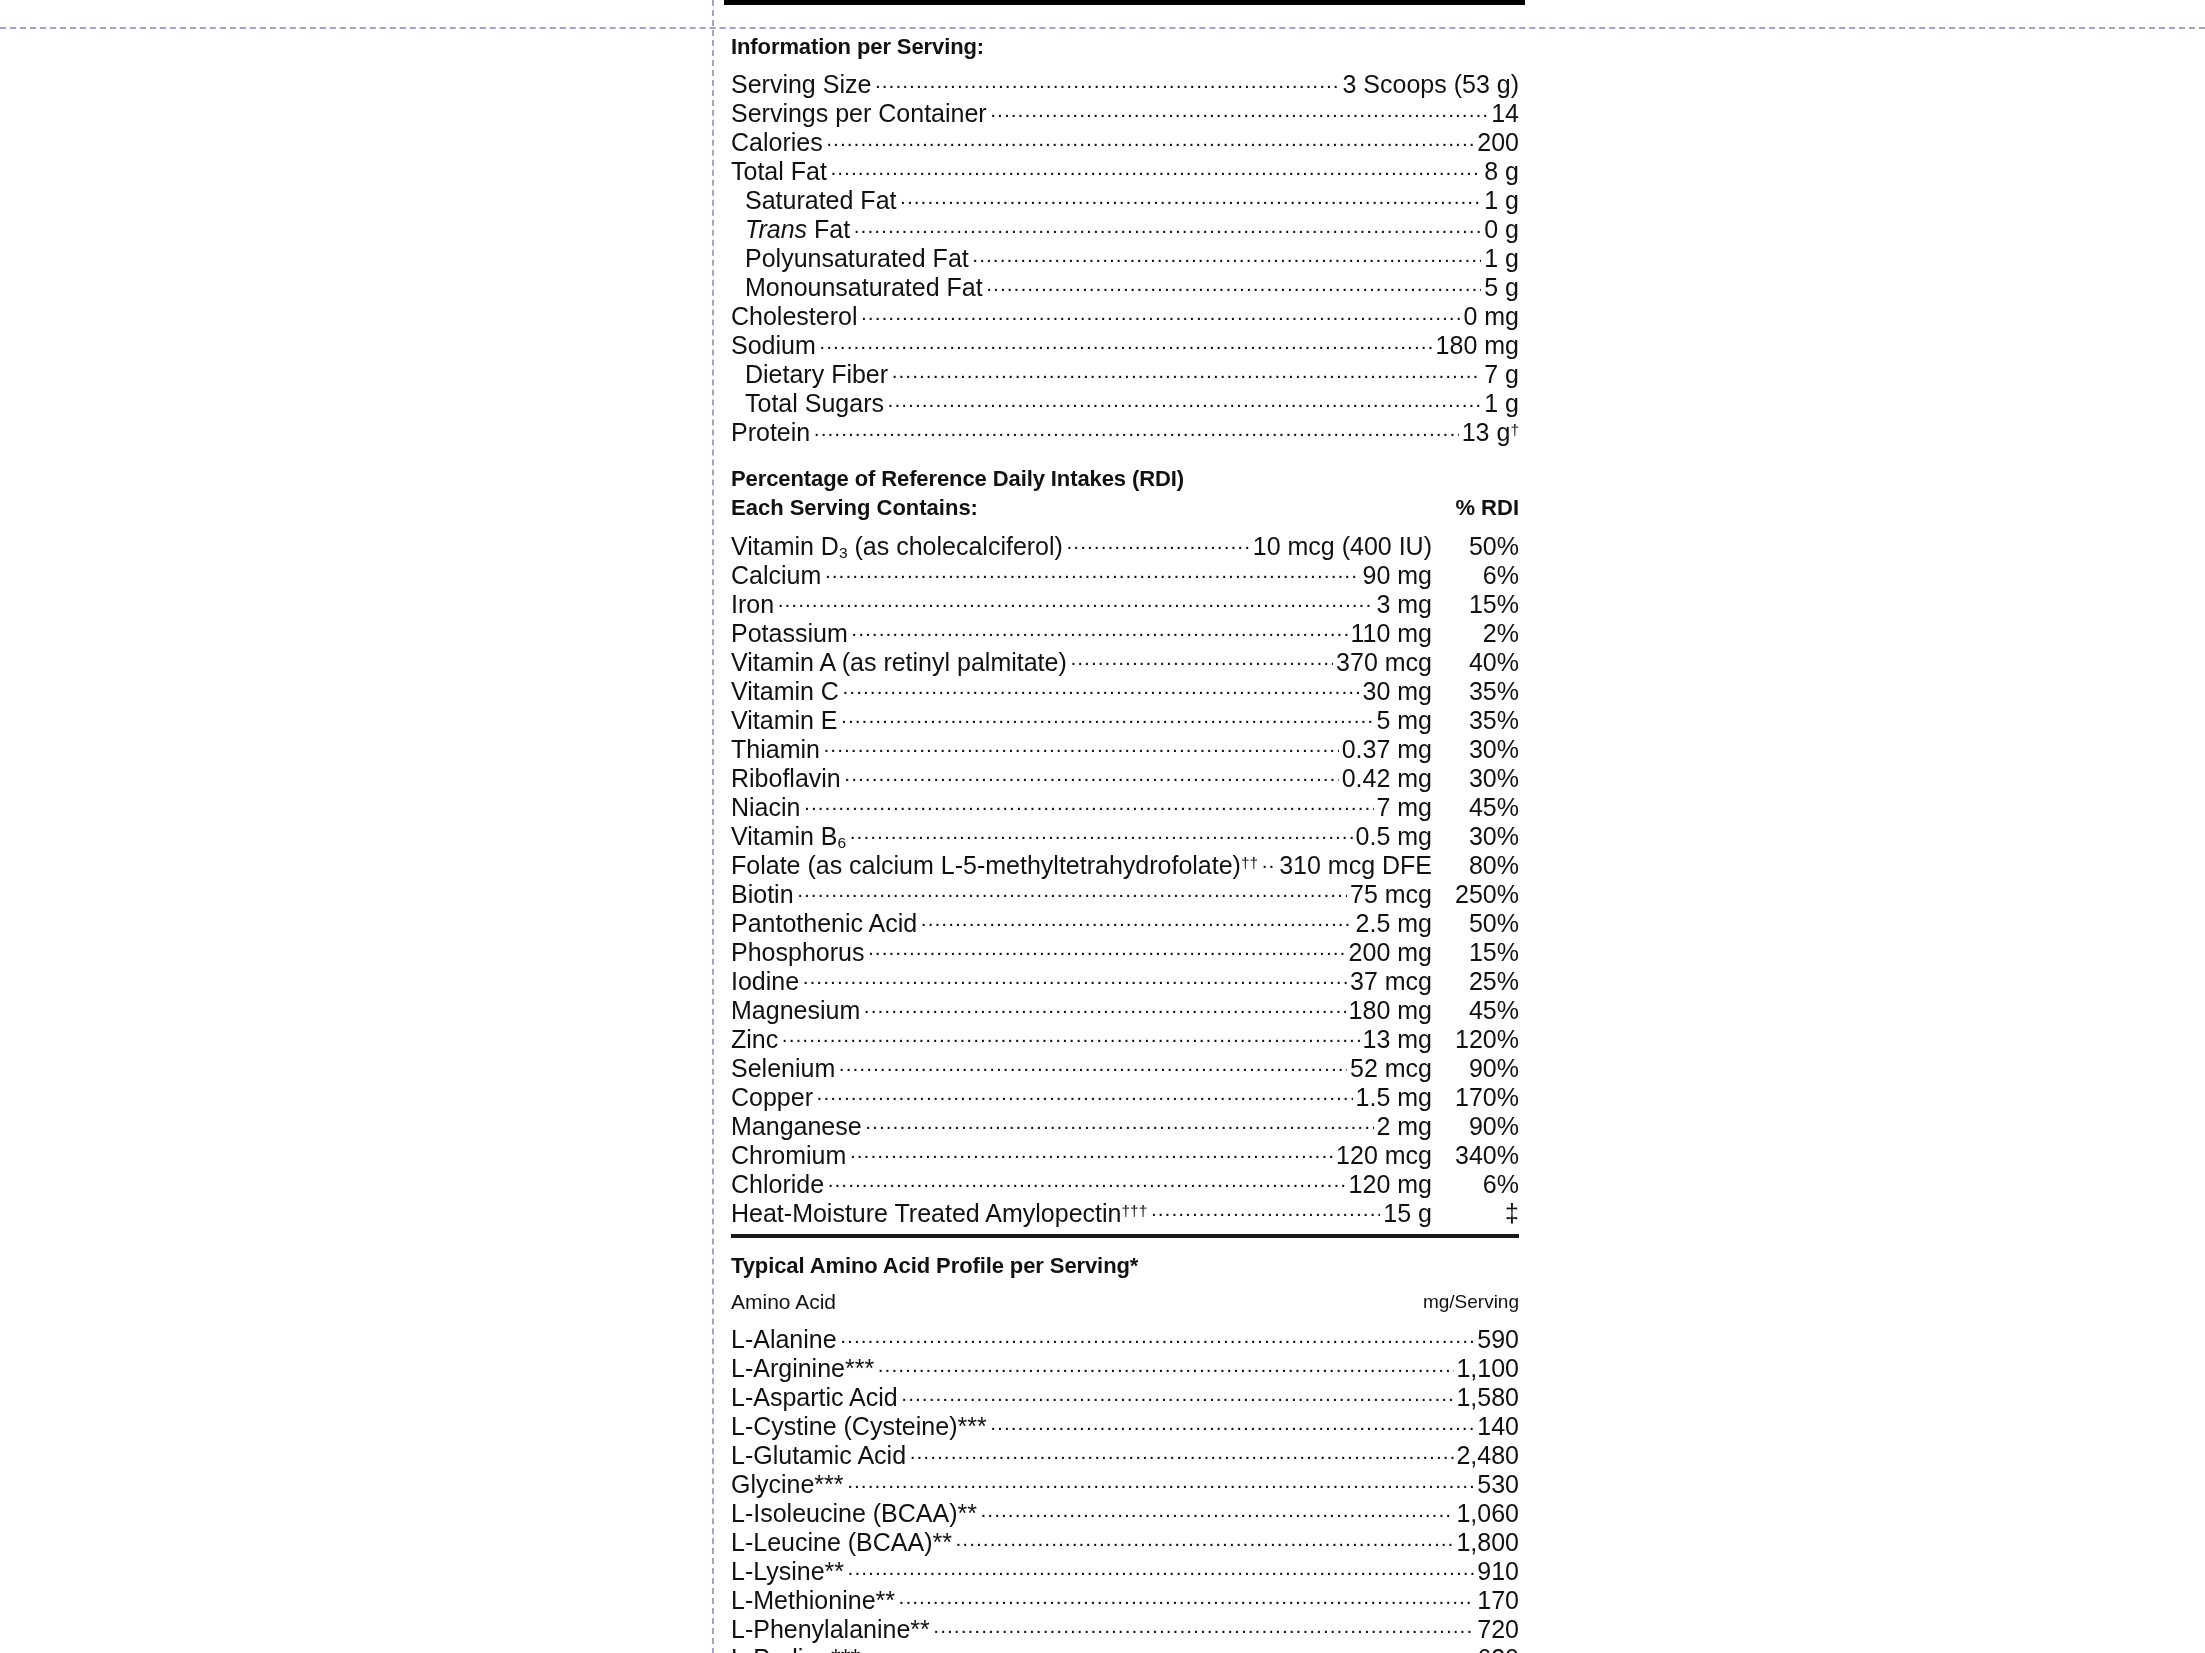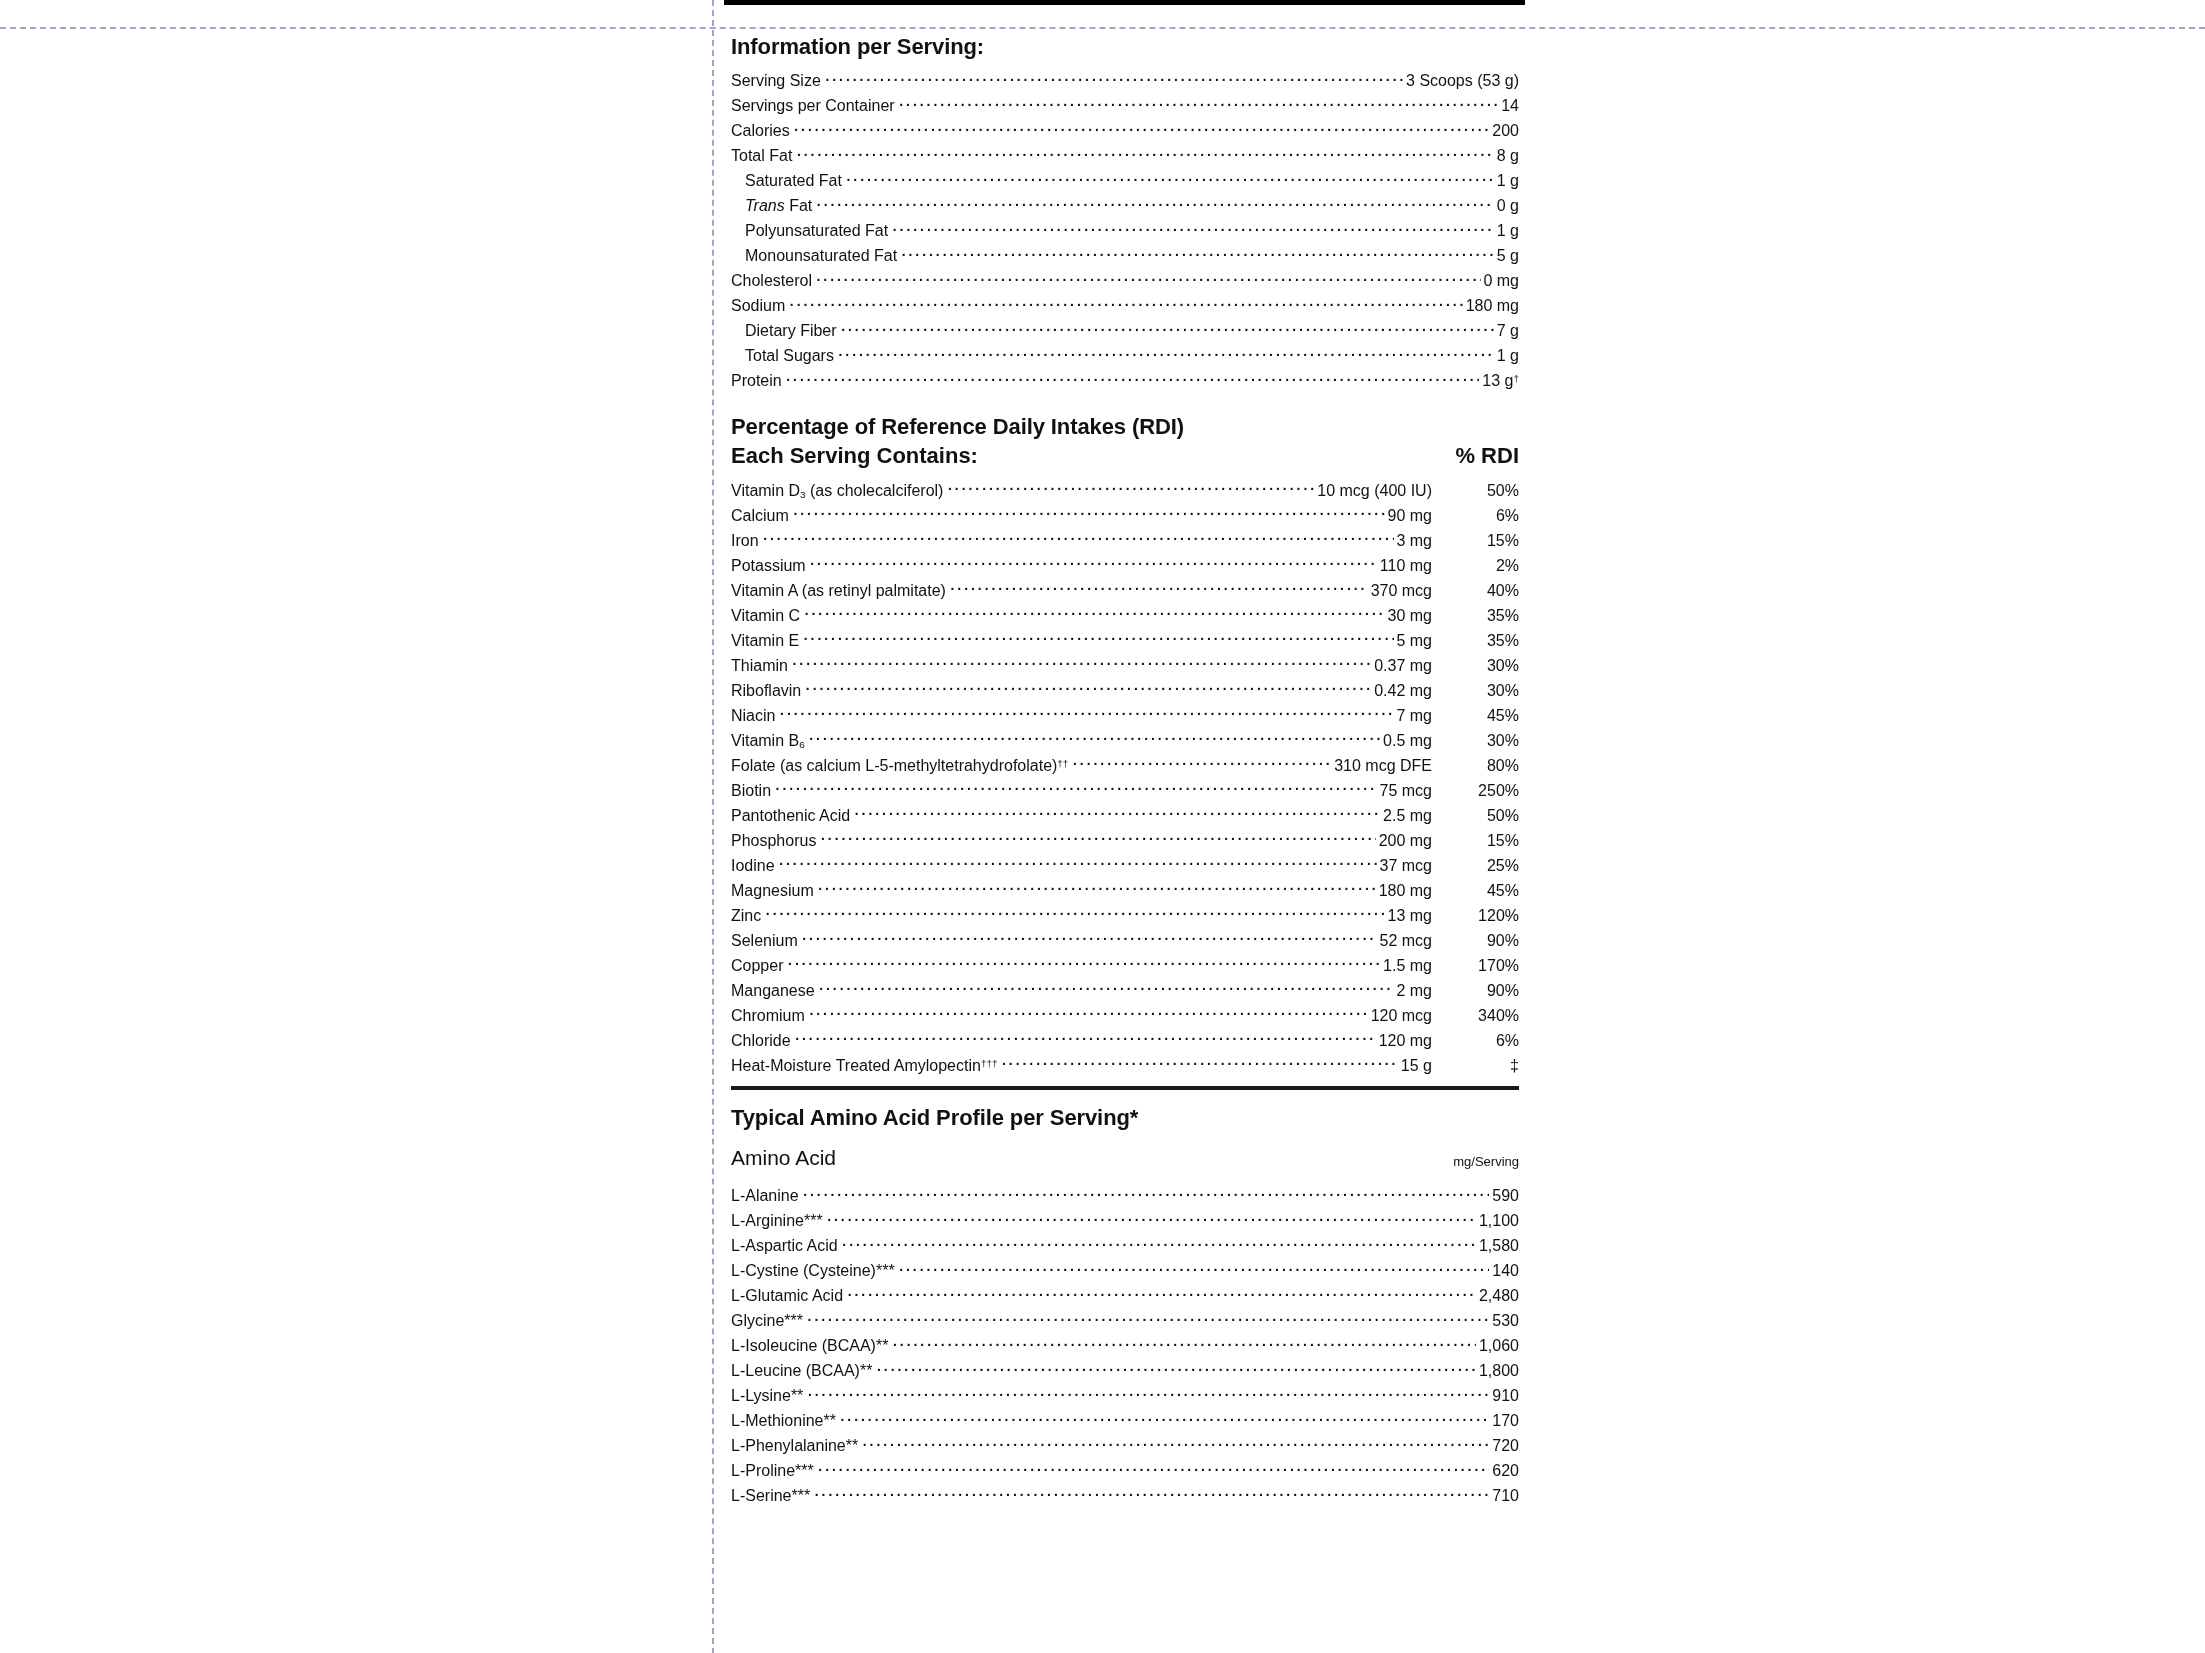--- a/index.html
+++ b/index.html
@@ -61,21 +61,21 @@
   .col-head {
     font-weight: bold;
     font-size: 22px;
     line-height: 29px;
   }
 
   
   .row {
     display: flex;
     align-items: baseline;
-    font-size: 16px;
+    font-size: 25px;
     line-height: 25px;
     white-space: nowrap;
   }
   .row .lbl { flex: 0 0 auto; padding-right: 2.9px; }
   .row .dots {
     flex: 1 1 auto;
     overflow: hidden;
     height: 1em;
     position: relative;
     margin: 0 0.7px;
@@ -373,21 +373,21 @@
       </div>
     </div>
 
   <div class="divider"></div>
   <div class="sp-md"></div>
 
   <div class="sect-title">Typical Amino Acid Profile per Serving*</div>
   <div class="sp-sm"></div>
   <div class="colhdr-row">
     <span class="left" style="font-size:21px;">Amino Acid</span>
-    <span class="right" style="font-size:13px;margin-top:8px;">mg/Serving</span>
+    <span class="right" style="font-size:19px;">mg/Serving</span>
   </div>
   <div class="sp-sm"></div>
   <div id="amino-rows">
       <div class="row">
         <span class="lbl">L-Alanine</span>
         <span class="dots"></span>
         <span class="val">590</span>
       </div>
       <div class="row">
         <span class="lbl">L-Arginine***</span>

